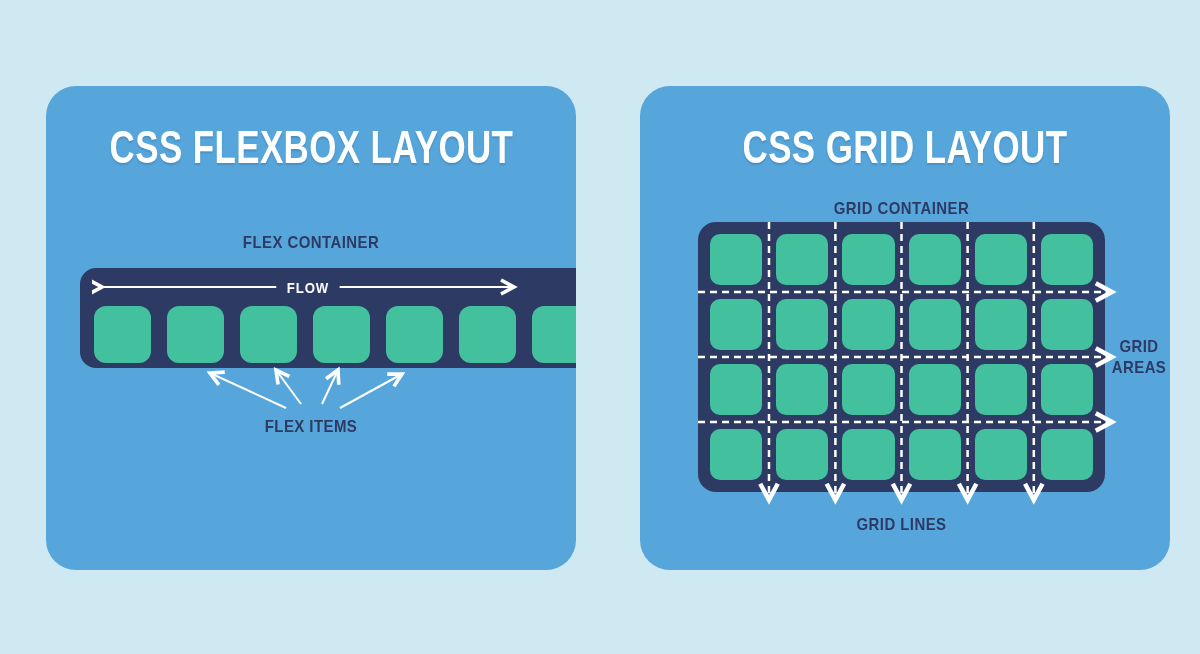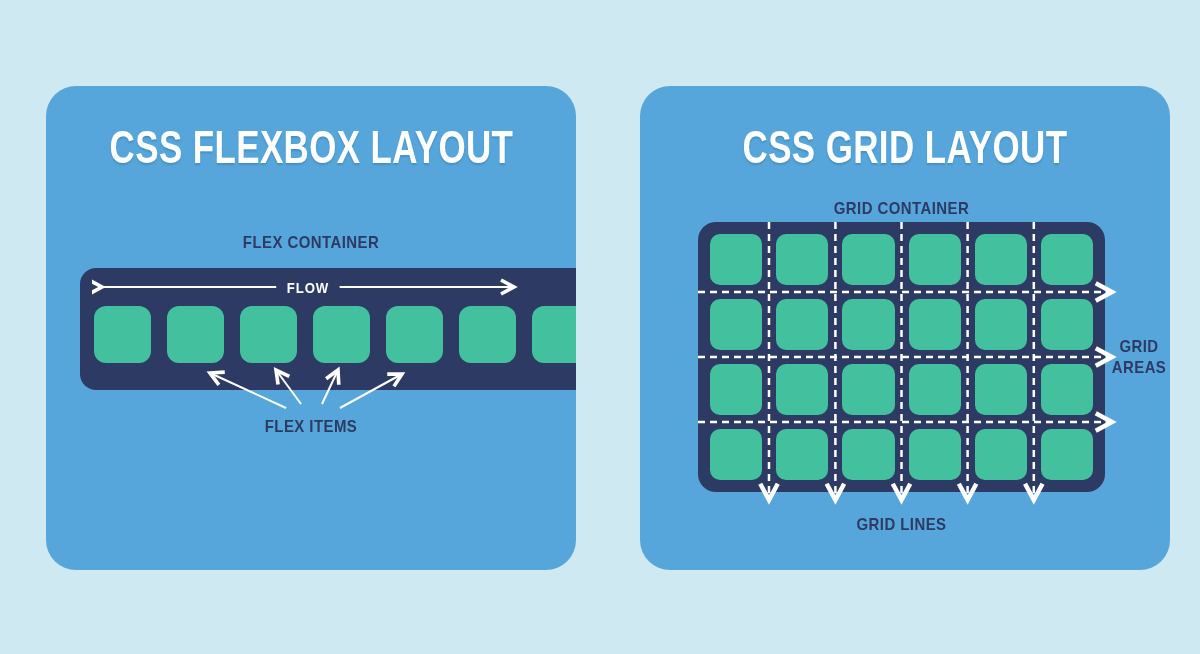--- a/index.html
+++ b/index.html
@@ -35,21 +35,21 @@
   .label{
     position:absolute;color:var(--navy);font-weight:700;
     font-size:17px;letter-spacing:.5px;line-height:1.25;
     transform:scaleX(.88);white-space:nowrap;
   }
   .centered{left:0;right:0;text-align:center;}
 
   
   .flex-container-label{top:146px;}
   .flex-bar{
-    position:absolute;left:34px;right:-2px;top:182px;height:122px;
+    position:absolute;left:34px;right:-2px;top:182px;height:100px;
     background:var(--navy);border-radius:16px 0 0 16px;
   }
   .flow{position:absolute;left:12px;top:8px;width:432px;height:22px;}
   .flow svg{display:block;width:432px;height:22px;}
   .flow-text{
     position:absolute;left:50%;top:50%;
     transform:translate(-50%,-50%) scaleX(.88);
     background:var(--navy);padding:0 12px;
     color:var(--title-white);font-size:15px;font-weight:700;letter-spacing:1px;
   }

